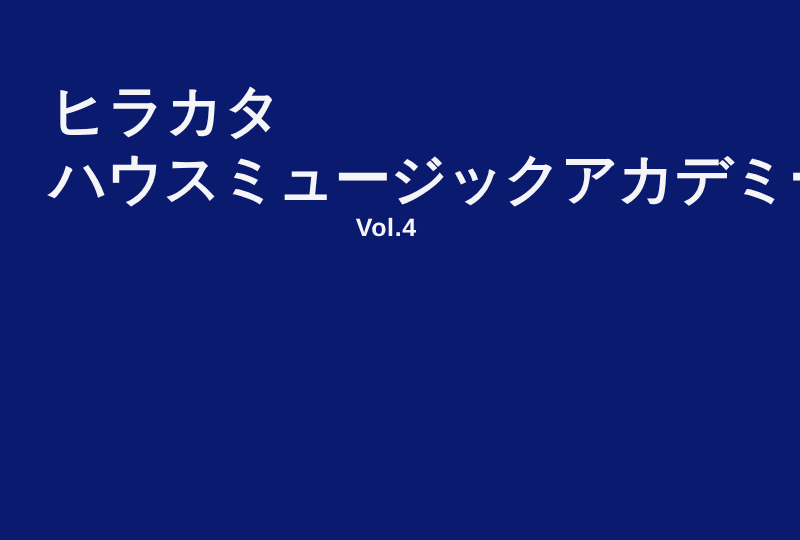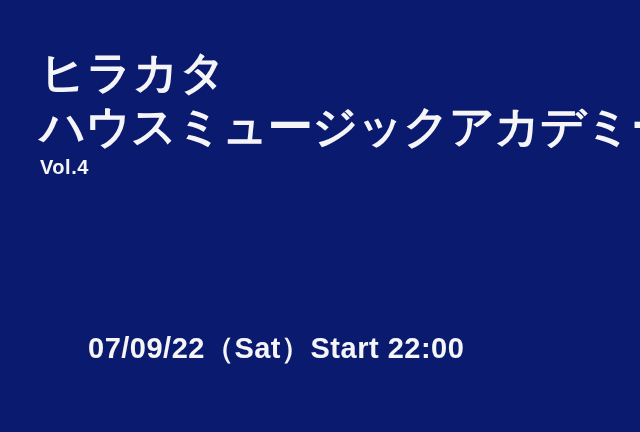--- a/index.html
+++ b/index.html
@@ -19,41 +19,41 @@
     overflow: hidden;
     background: #0a1a6e;
     color: #f5f5f8;
     -webkit-font-smoothing: antialiased;
   }
 
   
   .title-block {
     position: absolute;
     left: 40px;
-    top: 46px;
+    top: 62px;
     right: 30px;
   }
 
   .title-line {
     font-size: 45px;
     line-height: 54px;
     font-weight: 700;
     letter-spacing: 0.5px;
     white-space: nowrap;
     color: #f5f5f8;
   }
 
   .title-line-2 {
     font-size: 45px;
     line-height: 54px;
     letter-spacing: -0.5px;
   }
 
   .vol-row {
-    text-align: left;
+    text-align: center;
     margin-top: 2px;
     padding-right: 32px;
   }
 
   .vol-label {
     display: inline-block;
     font-size: 20px;
     line-height: 22px;
     font-weight: 700;
     letter-spacing: 0.5px;
@@ -103,16 +103,15 @@
   <div class="title-block">
     <div class="title-line">ヒラカタ</div>
     <div class="title-line title-line-2">ハウスミュージックアカデミー</div>
     <div class="vol-row">
       <span class="vol-label">Vol.4</span>
     </div>
   </div>
 
 
   <div class="details-block">
-    <div class="details-line">07/09/22（Sat）Start 22:00</div>
   </div>
 
 </div>
 
 </body></html>

